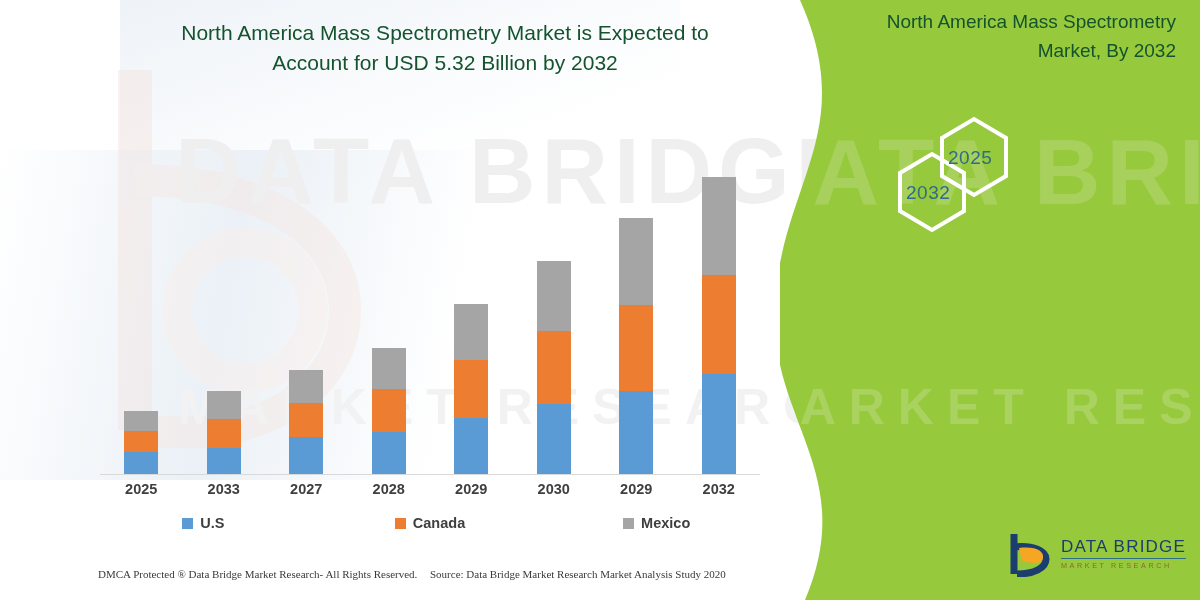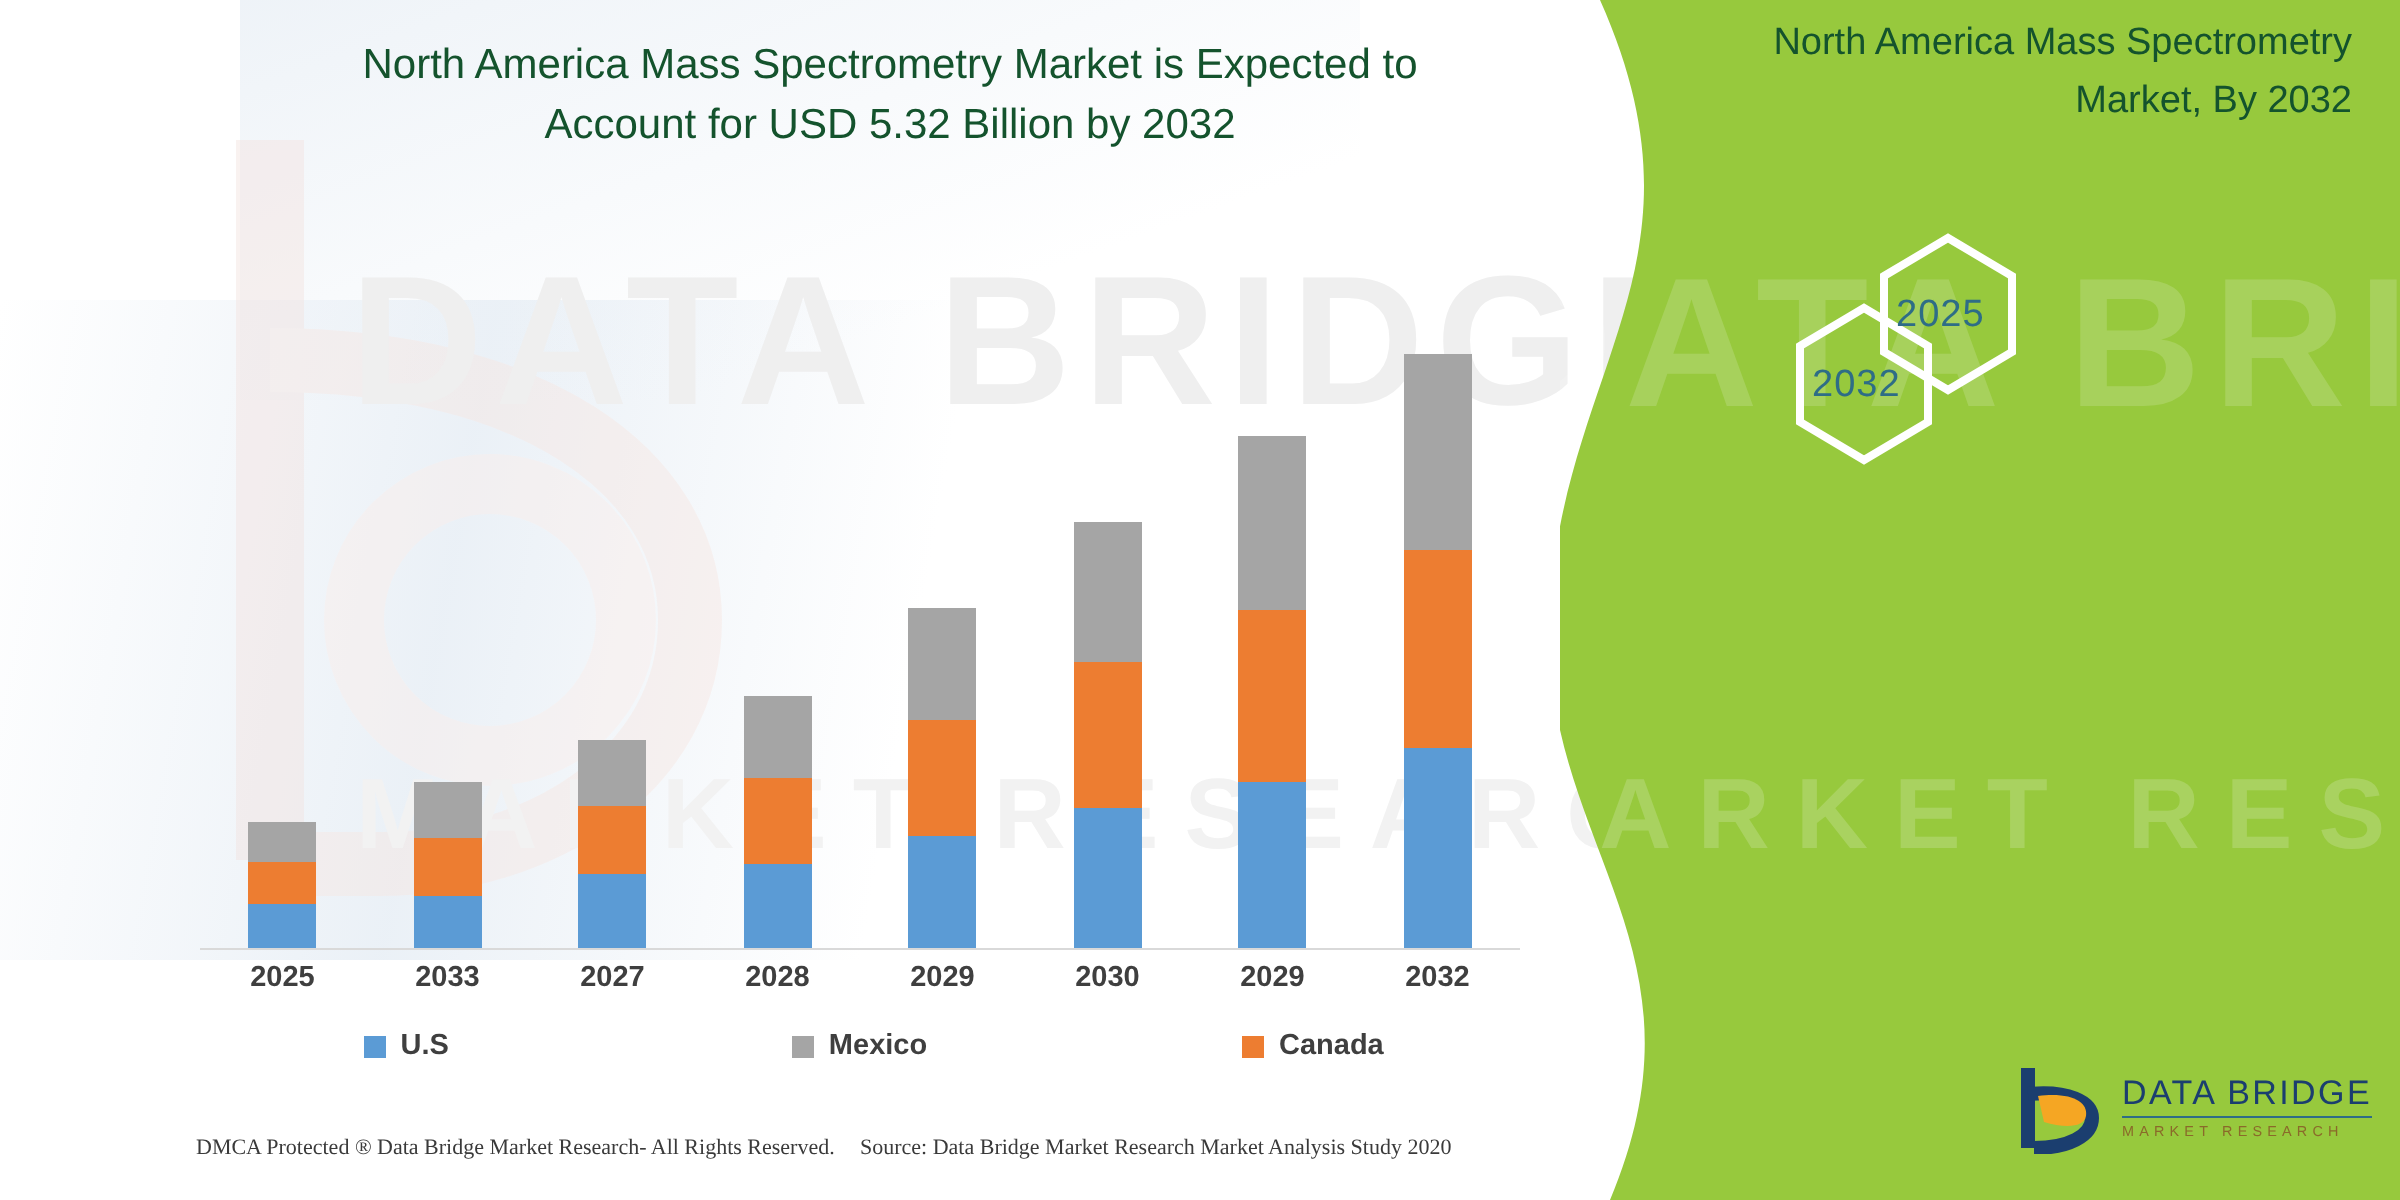--- a/index.html
+++ b/index.html
@@ -234,26 +234,26 @@
         <span>2029</span>
         <span>2032</span>
       </div>
 
     <div class="legend" id="legend">
         <div class="lg">
           <span class="sw us" style="background: rgb(91, 155, 213);"></span>
           <span class="lbl">U.S</span>
         </div>
         <div class="lg">
+          <span class="sw ca" style="background: rgb(237, 125, 49);"></span>
+          <span class="lbl">Canada</span>
+        </div>
+        <div class="lg">
           <span class="sw mx" style="background: rgb(165, 165, 165);"></span>
           <span class="lbl">Mexico</span>
-        </div>
-        <div class="lg">
-          <span class="sw ca" style="background: rgb(237, 125, 49);"></span>
-          <span class="lbl">Canada</span>
         </div>
       </div>
   </div>
 
   <div class="foot-dmca">DMCA Protected ® Data Bridge Market Research- All Rights Reserved.</div>
   <div class="foot-src">Source: Data Bridge Market Research  Market Analysis Study 2020</div>
 
   <div class="green">
     <svg class="shape" width="420" height="600" viewBox="0 0 420 600">
       <path d="M20,0 L420,0 L420,600 L25,600 C 80,470 -14,420 -5,300 C 4,180 78,130 20,0 Z" fill="#97c93d"></path>

